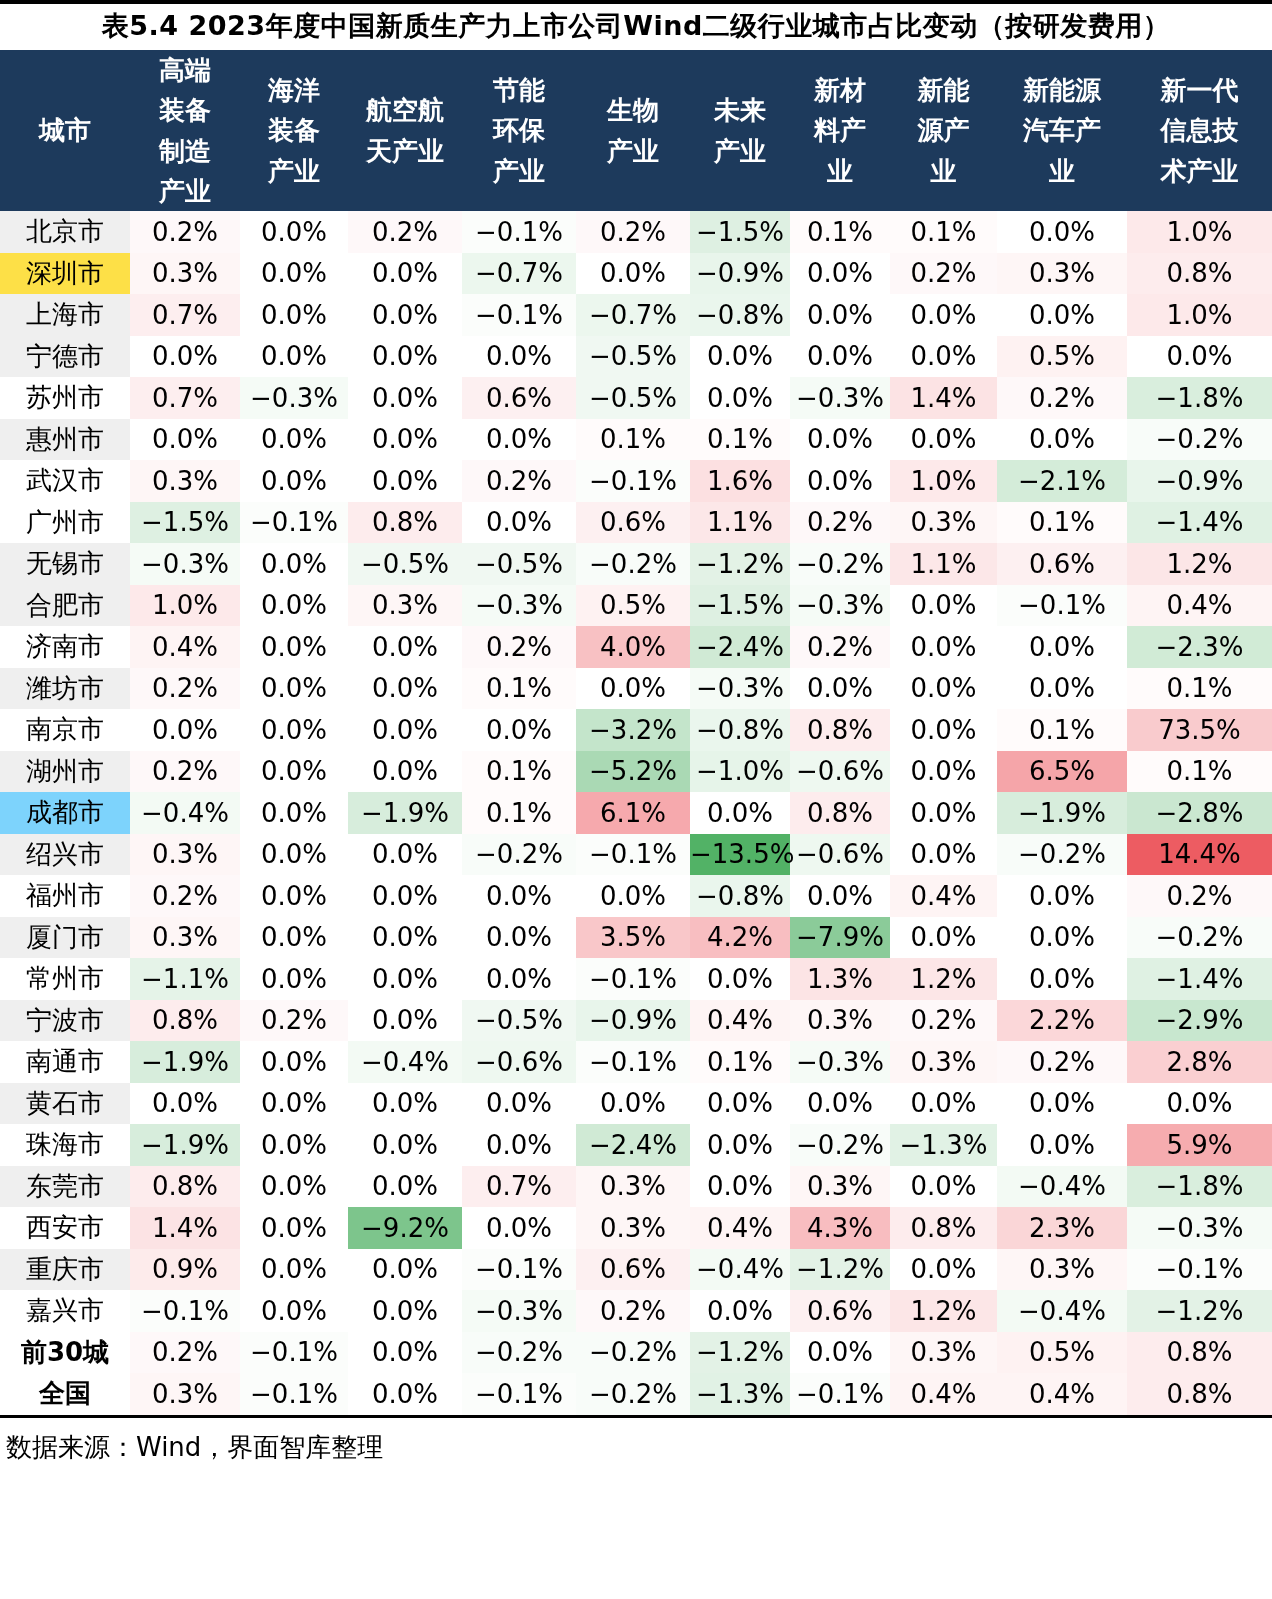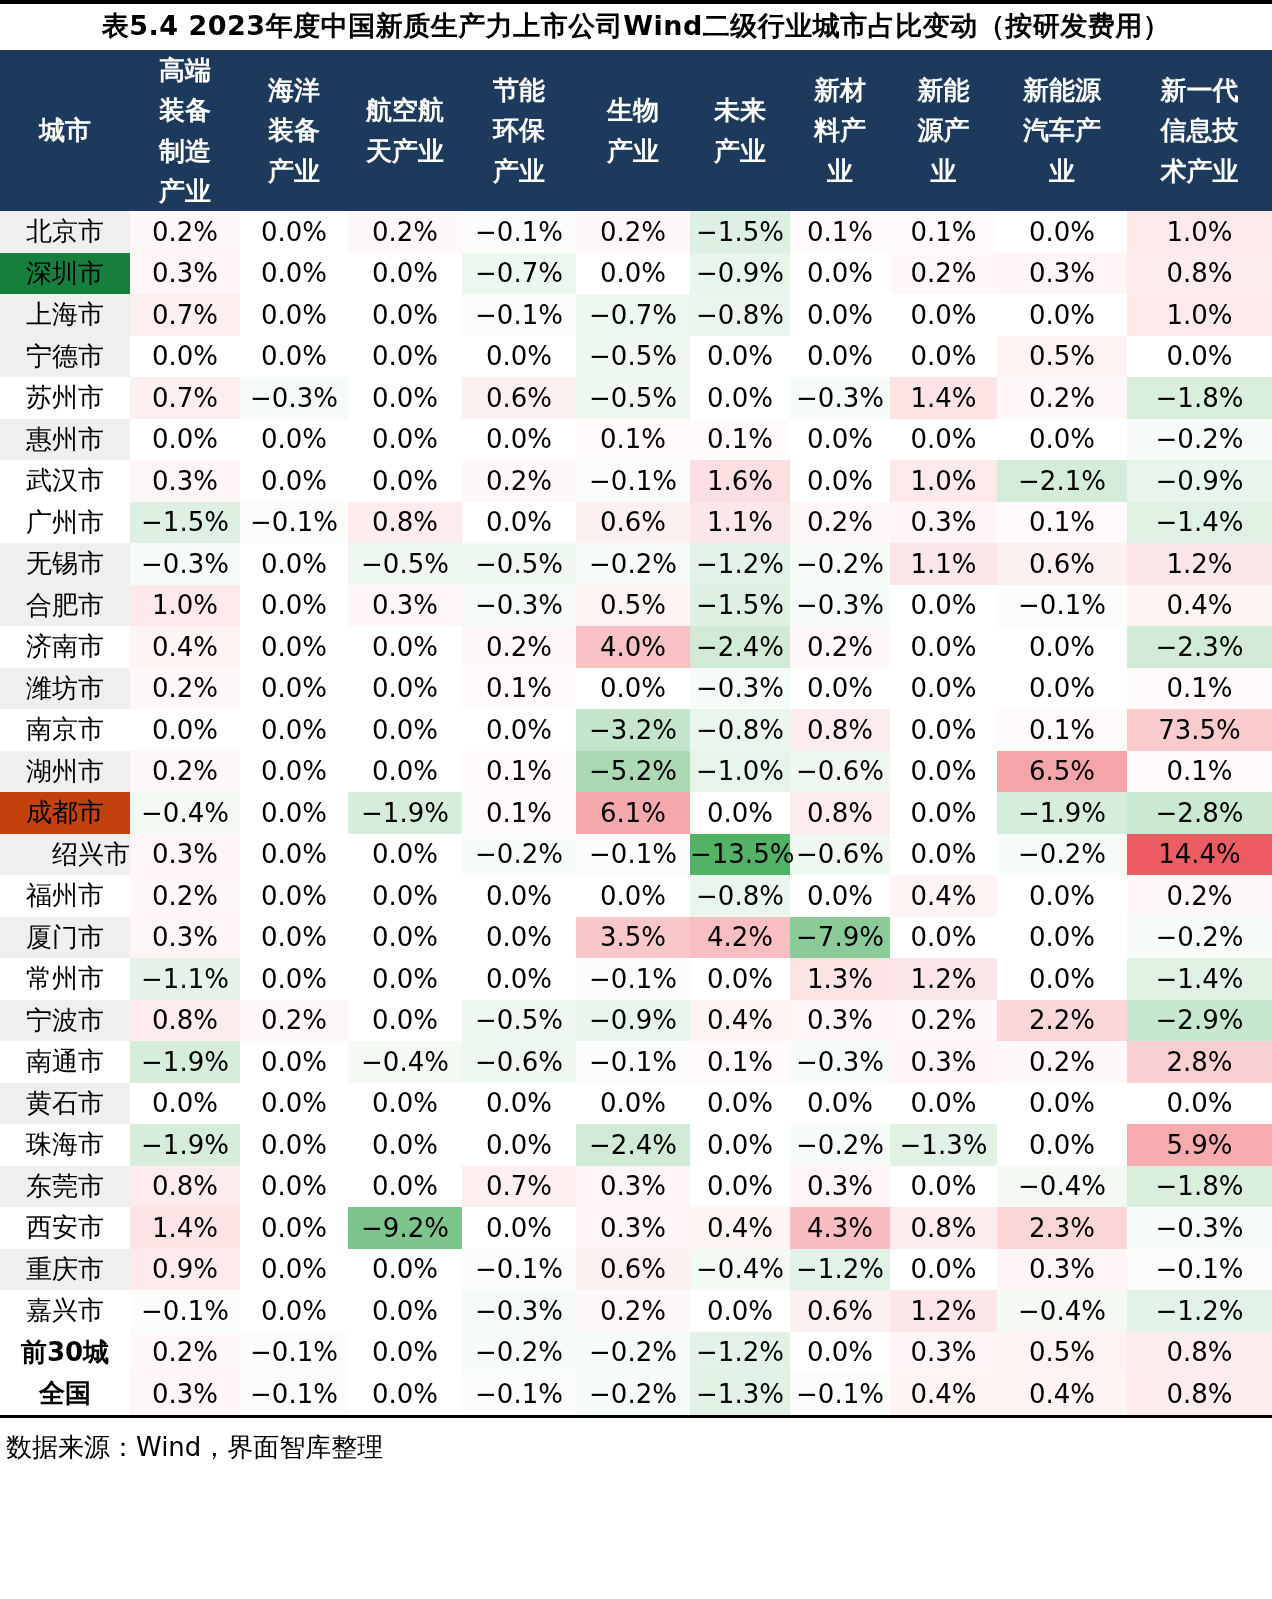--- a/index.html
+++ b/index.html
@@ -114,21 +114,21 @@
         <td style="background: rgb(254, 248, 249);">0.2%</td>
         <td style="background: rgb(251, 253, 251);">−0.1%</td>
         <td style="background: rgb(254, 248, 249);">0.2%</td>
         <td style="background: rgb(222, 240, 226);">−1.5%</td>
         <td style="background: rgb(255, 251, 251);">0.1%</td>
         <td style="background: rgb(255, 251, 251);">0.1%</td>
         <td style="background: rgb(255, 255, 255);">0.0%</td>
         <td style="background: rgb(253, 233, 234);">1.0%</td>
       </tr>
       <tr>
-        <td class="city" style="background: #15803d;">深圳市</td>
+        <td class="city" style="background: #fde047;">深圳市</td>
         <td style="background: rgb(254, 246, 246);">0.3%</td>
         <td style="background: rgb(255, 255, 255);">0.0%</td>
         <td style="background: rgb(255, 255, 255);">0.0%</td>
         <td style="background: rgb(236, 247, 238);">−0.7%</td>
         <td style="background: rgb(255, 255, 255);">0.0%</td>
         <td style="background: rgb(232, 245, 235);">−0.9%</td>
         <td style="background: rgb(255, 255, 255);">0.0%</td>
         <td style="background: rgb(254, 248, 249);">0.2%</td>
         <td style="background: rgb(254, 246, 246);">0.3%</td>
         <td style="background: rgb(253, 236, 237);">0.8%</td>
@@ -283,34 +283,34 @@
         <td style="background: rgb(255, 255, 255);">0.0%</td>
         <td style="background: rgb(255, 251, 251);">0.1%</td>
         <td style="background: rgb(170, 217, 180);">−5.2%</td>
         <td style="background: rgb(230, 244, 233); margin-left: 41px;">−1.0%</td>
         <td style="background: rgb(238, 248, 240);">−0.6%</td>
         <td style="background: rgb(255, 255, 255);">0.0%</td>
         <td style="background: rgb(245, 165, 169);">6.5%</td>
         <td style="background: rgb(255, 251, 251);">0.1%</td>
       </tr>
       <tr>
-        <td class="city" style="background: #c2410c;">成都市</td>
+        <td class="city" style="background: #7dd3fc;">成都市</td>
         <td style="background: rgb(243, 250, 244);">−0.4%</td>
         <td style="background: rgb(255, 255, 255);">0.0%</td>
         <td style="background: rgb(215, 237, 220);">−1.9%</td>
         <td style="background: rgb(255, 251, 251);">0.1%</td>
         <td style="background: rgb(246, 169, 173);">6.1%</td>
         <td style="background: rgb(255, 255, 255);">0.0%</td>
         <td style="background: rgb(253, 236, 237);">0.8%</td>
         <td style="background: rgb(255, 255, 255);">0.0%</td>
         <td style="background: rgb(215, 237, 220);">−1.9%</td>
         <td style="background: rgb(202, 231, 208);">−2.8%</td>
       </tr>
       <tr>
-        <td class="city" style="background: rgb(239, 239, 239); text-align: right;">绍兴市</td>
+        <td class="city" style="background: rgb(239, 239, 239);">绍兴市</td>
         <td style="background: rgb(254, 246, 246);">0.3%</td>
         <td style="background: rgb(255, 255, 255);">0.0%</td>
         <td style="background: rgb(255, 255, 255);">0.0%</td>
         <td style="background: rgb(248, 252, 249);">−0.2%</td>
         <td style="background: rgb(251, 253, 251);">−0.1%</td>
         <td style="background: rgb(82, 178, 102);">−13.5%</td>
         <td style="background: rgb(238, 248, 240);">−0.6%</td>
         <td style="background: rgb(255, 255, 255);">0.0%</td>
         <td style="background: rgb(248, 252, 249);">−0.2%</td>
         <td style="background: rgb(237, 92, 98);">14.4%</td>

